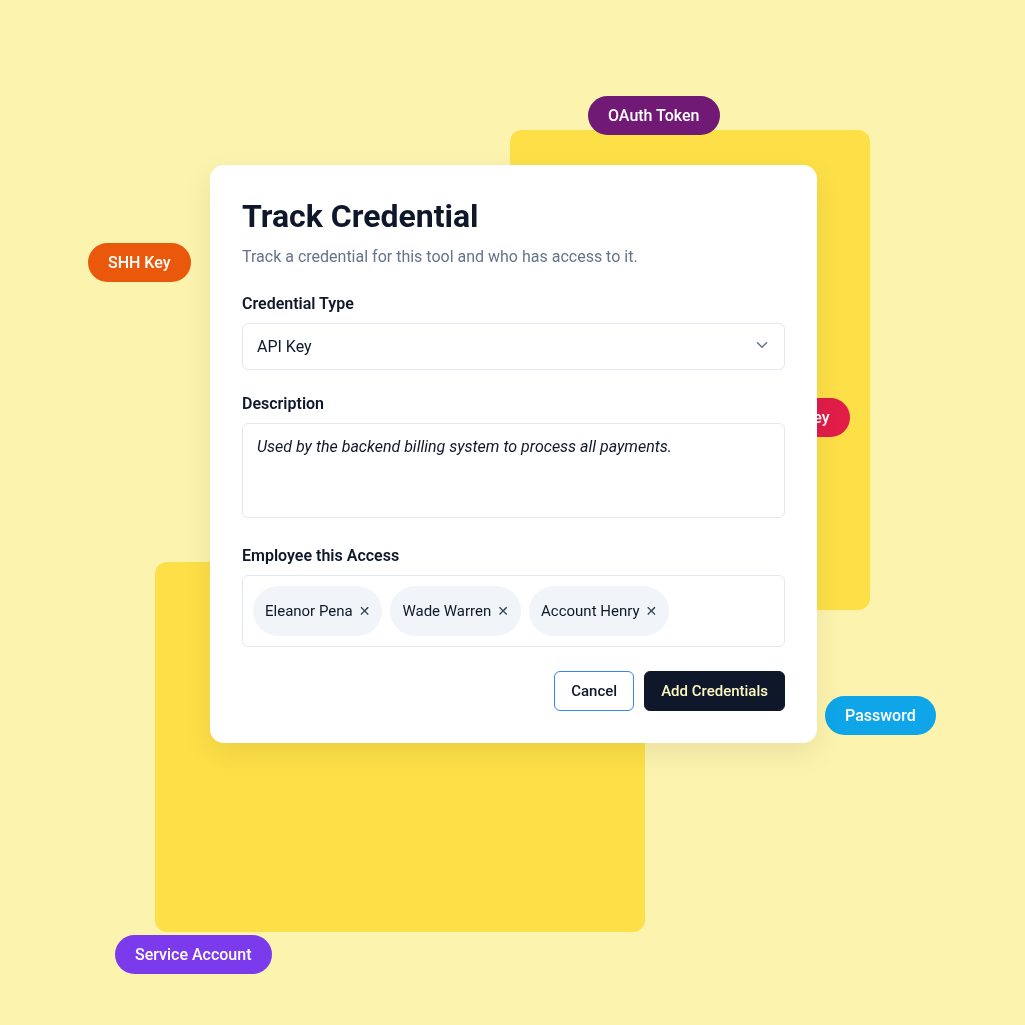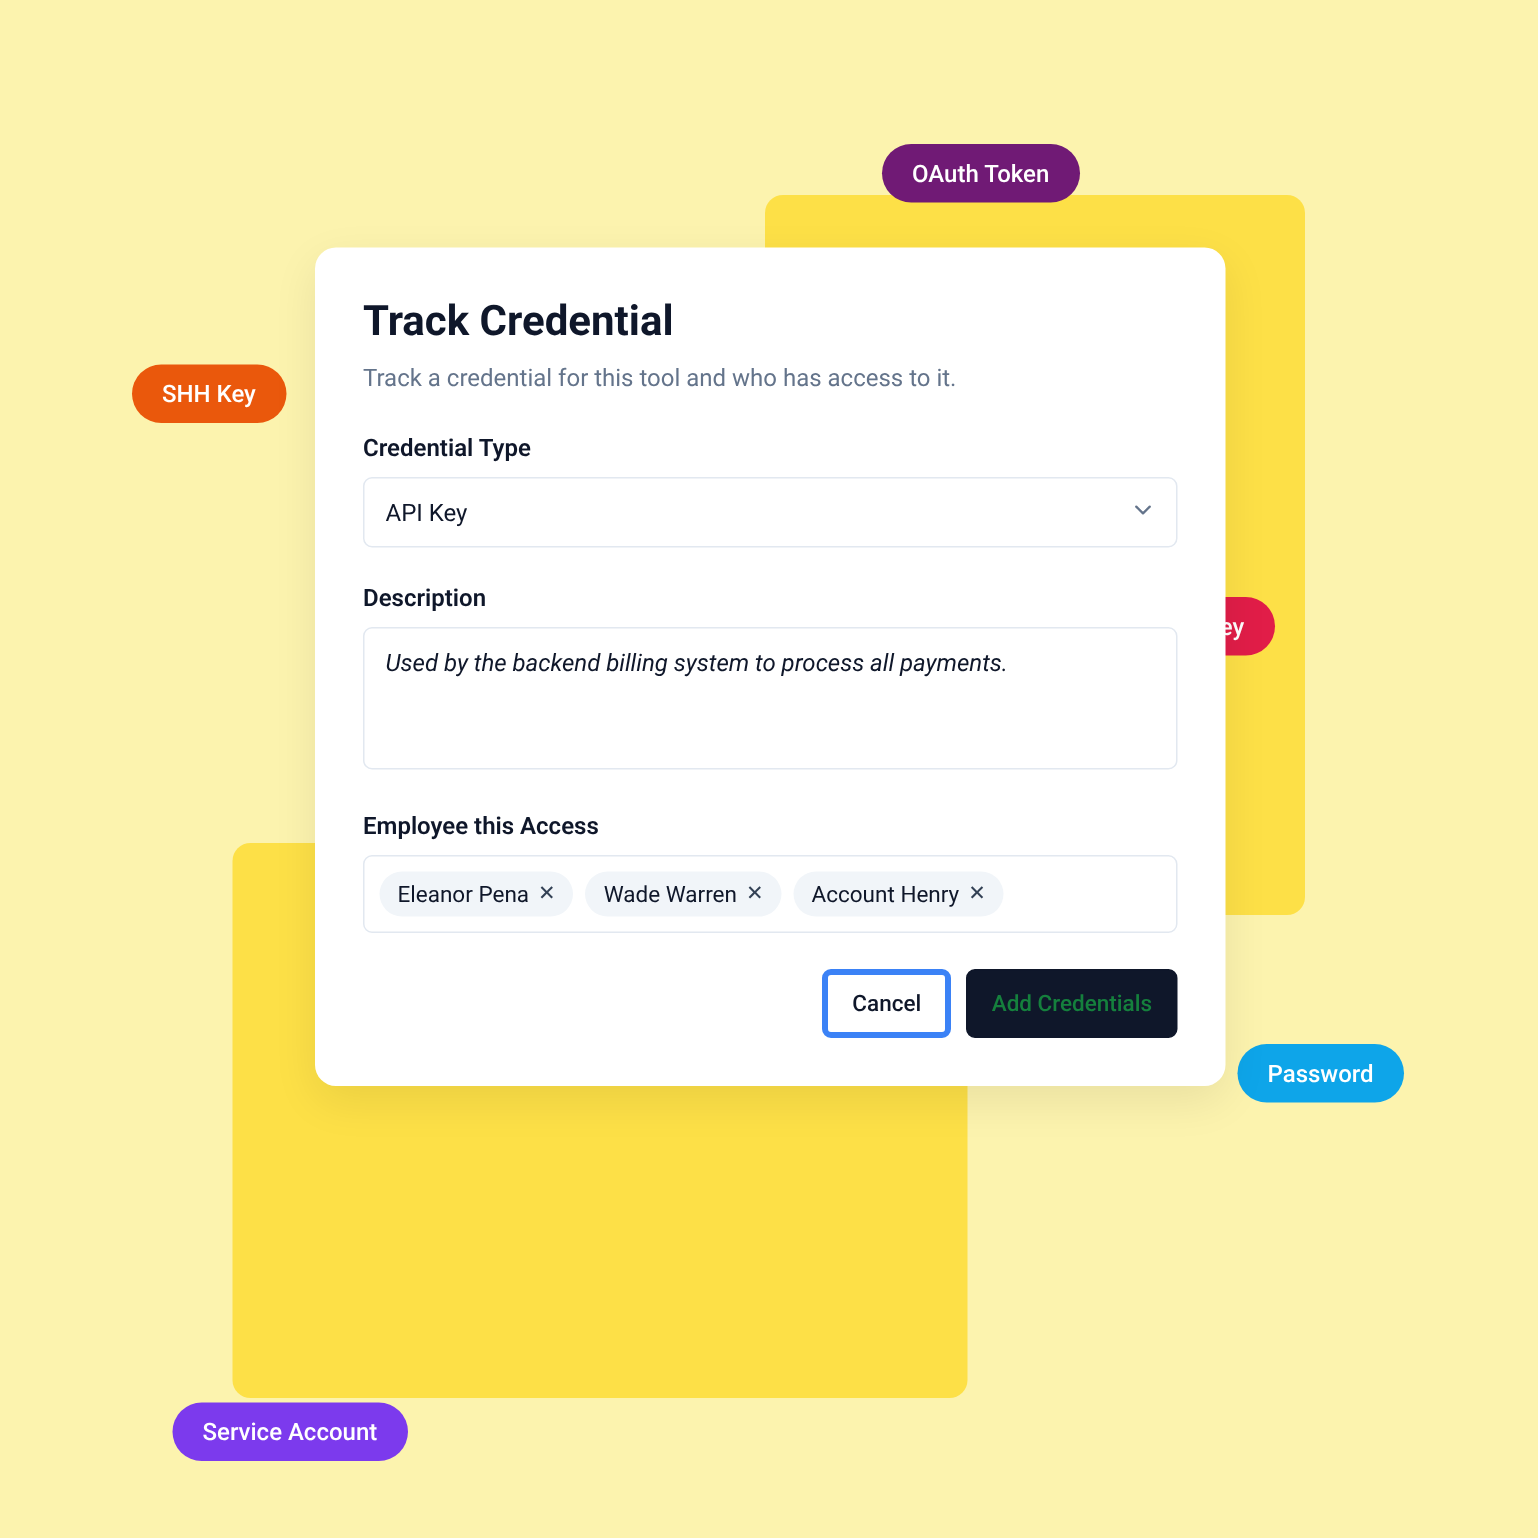--- a/index.html
+++ b/index.html
@@ -58,21 +58,21 @@
       top: 165px;
       left: 210px;
       width: 607px;
       background: #fff;
       border-radius: 14px;
       padding: 32px;
       box-shadow: 0 10px 30px rgba(0,0,0,0.08);
     }
     
     .modal-title {
-      font-size: 28px;
+      font-size: 32px;
       font-weight: 700;
       color: #0F172A;
       margin-bottom: 12px;
     }
     
     .modal-subtitle {
       font-size: 16px;
       color: #64748B;
       margin-bottom: 28px;
     }
@@ -133,21 +133,21 @@
       border: 1px solid #E2E8F0;
       border-radius: 6px;
       min-height: 50px;
       align-items: center;
     }
     
     .tag {
       display: inline-flex;
       align-items: center;
       gap: 6px;
-      padding: 6px 12px;
+      padding: 16px 12px;
       background: #F1F5F9;
       border-radius: 999px;
       font-size: 15px;
       color: #0F172A;
     }
     
     .tag-remove {
       display: inline-flex;
       align-items: center;
       justify-content: center;
@@ -168,28 +168,28 @@
       padding: 10px 16px;
       border-radius: 6px;
       font-size: 15px;
       font-weight: 500;
       cursor: pointer;
       font-family: inherit;
     }
     
     .btn-secondary {
       background: #fff;
-      border: 4px solid #3b82f6;
+      border: 1px solid #3b82f6;
       color: #0F172A;
     }
     
     .btn-primary {
       background: #0F172A;
       border: 1px solid #0F172A;
-      color: #15803d;
+      color: #fef9c3;
     }
   </style>
 </head>
 <body>
 
 <div class="yellow-box-1"></div>
 <div class="yellow-box-2"></div>
 
 <div class="pill pill-oauth">OAuth Token</div>
 <div class="pill pill-shh">SHH Key</div>

